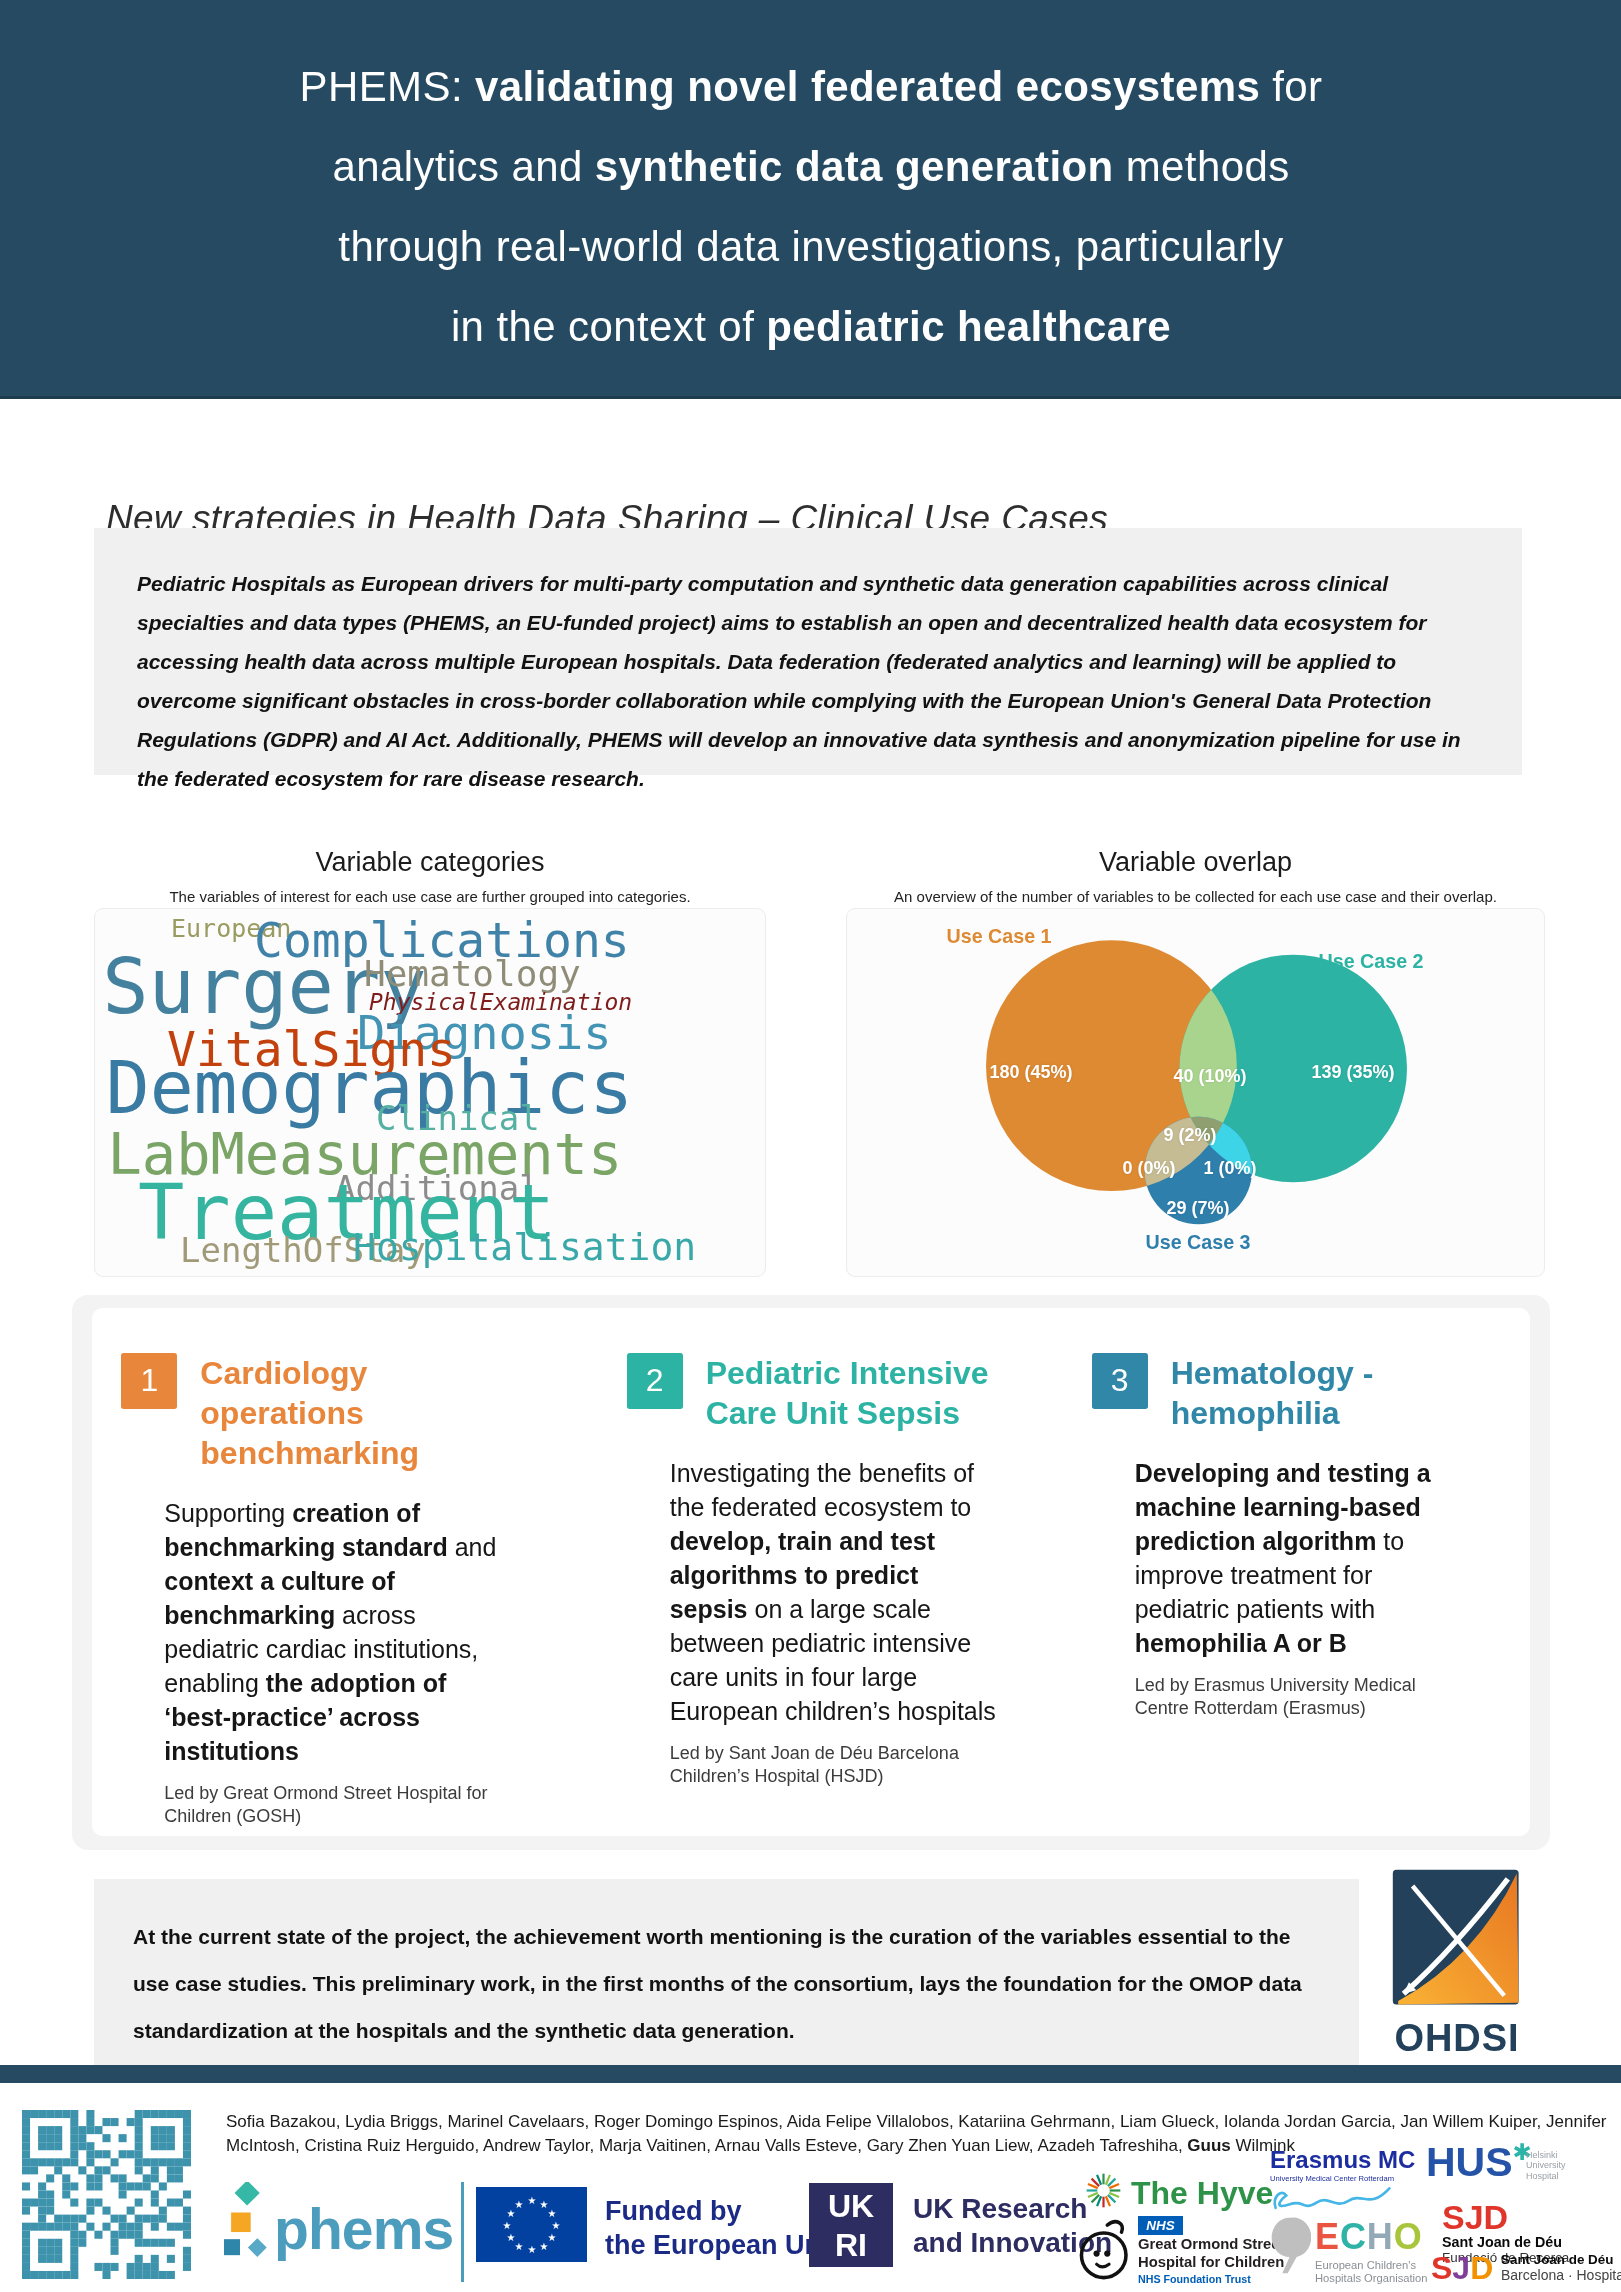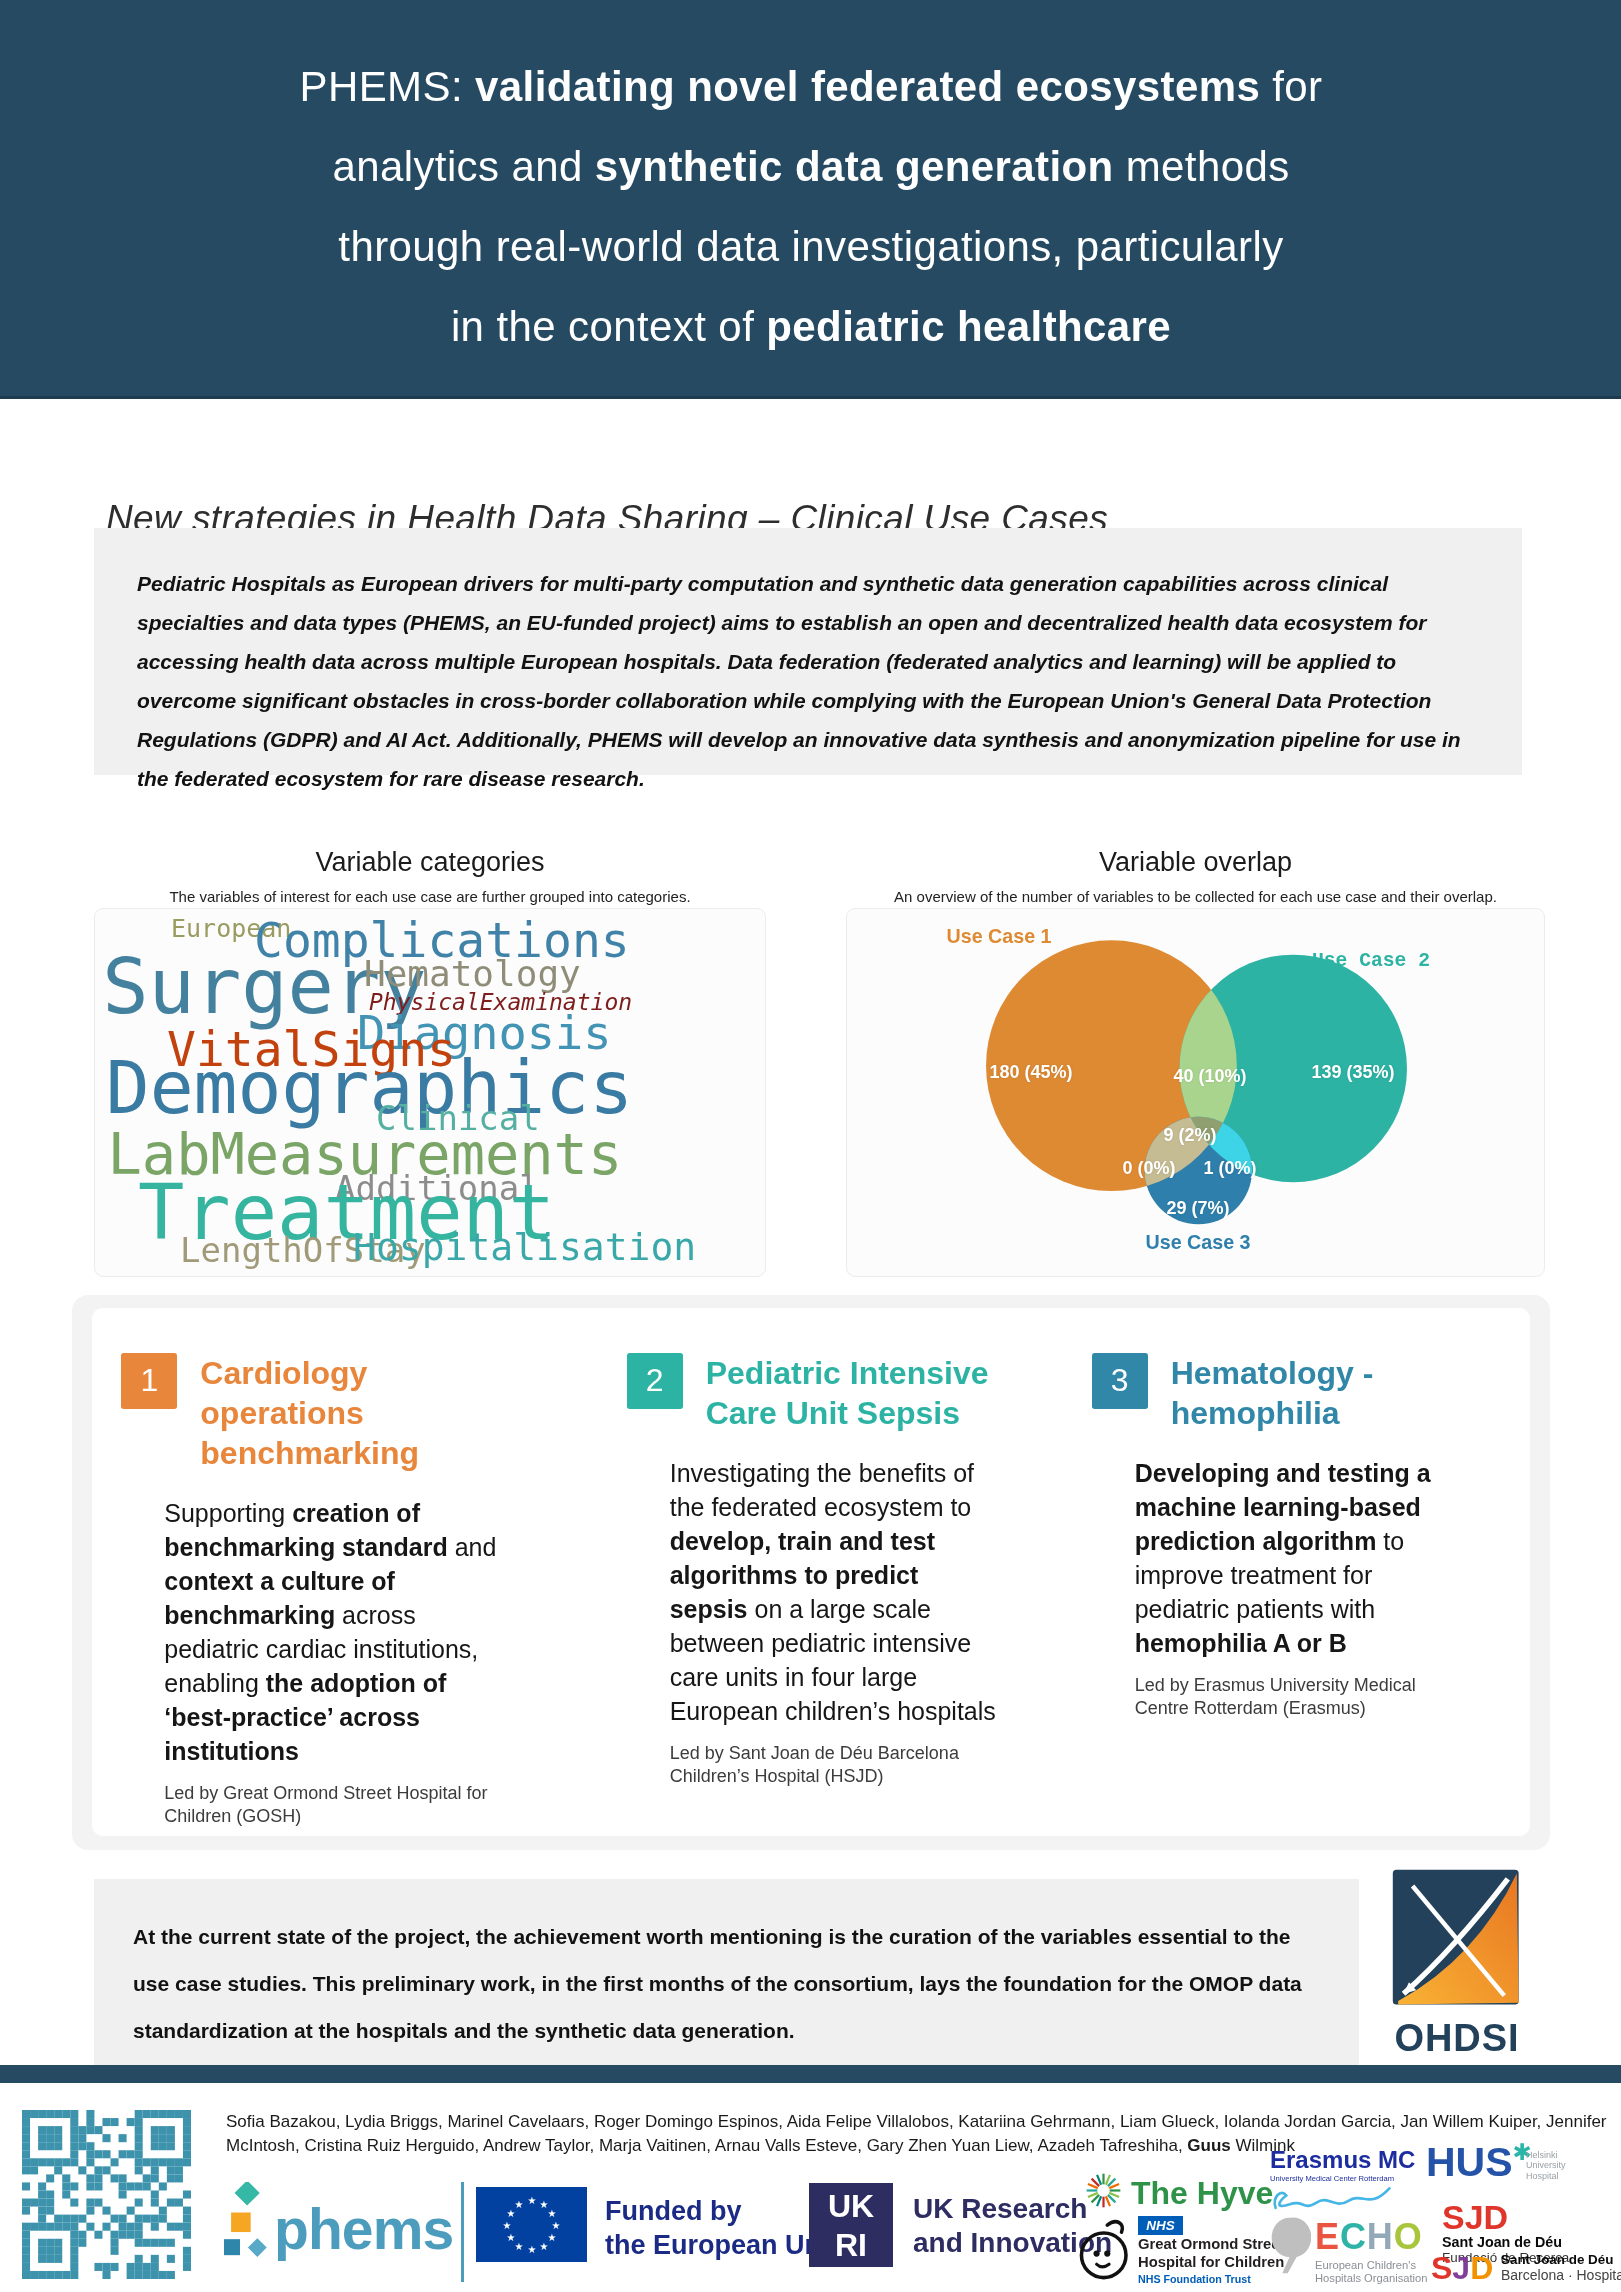--- a/index.html
+++ b/index.html
@@ -154,21 +154,21 @@
       <circle id="vG" cx="498" cy="178" r="127" clip-path="url(#clipO)" fill="#A9D48E"></circle>
       <circle id="vB" cx="392" cy="292" r="60" fill="#2F7FAC"></circle>
       <circle id="vTan" cx="392" cy="292" r="60" clip-path="url(#clipO)" fill="#C6BC93"></circle>
       <circle id="vC" cx="392" cy="292" r="60" clip-path="url(#clipT)" fill="#3ED4E8"></circle>
       <g clip-path="url(#clipT)">
           <circle id="vOl" cx="392" cy="292" r="60" clip-path="url(#clipO)" fill="#8F9F70"></circle>
         </g>
     </svg>
     <div id="venn-labels">
         <span class="venn-set" style="left: 152px; top: 27px; color: rgb(222, 138, 51);">Use Case 1</span>
-        <span class="venn-set" style="left: 524px; top: 52px; color: rgb(44, 179, 164); font-family: Liberation Mono, monospace;">Use Case 2</span>
+        <span class="venn-set" style="left: 524px; top: 52px; color: rgb(44, 179, 164);">Use Case 2</span>
         <span class="venn-set" style="left: 351px; top: 333px; color: rgb(47, 127, 172);">Use Case 3</span>
         <span class="venn-val" style="left: 184px; top: 163px; color: rgb(255, 255, 255);">180 (45%)</span>
         <span class="venn-val" style="left: 363px; top: 167px; color: rgb(255, 255, 255);">40 (10%)</span>
         <span class="venn-val" style="left: 506px; top: 163px; color: rgb(255, 255, 255);">139 (35%)</span>
         <span class="venn-val" style="left: 343px; top: 226px; color: rgb(255, 255, 255);">9 (2%)</span>
         <span class="venn-val" style="left: 302px; top: 259px; color: rgb(255, 255, 255);">0 (0%)</span>
         <span class="venn-val" style="left: 383px; top: 259px; color: rgb(255, 255, 255);">1 (0%)</span>
         <span class="venn-val" style="left: 351px; top: 299px; color: rgb(255, 255, 255);">29 (7%)</span>
       </div>
   </div>

